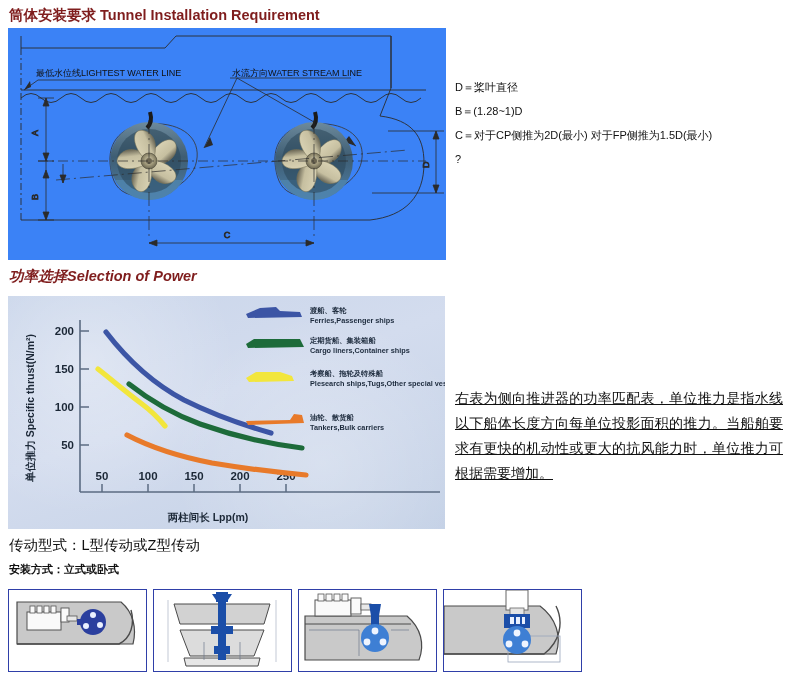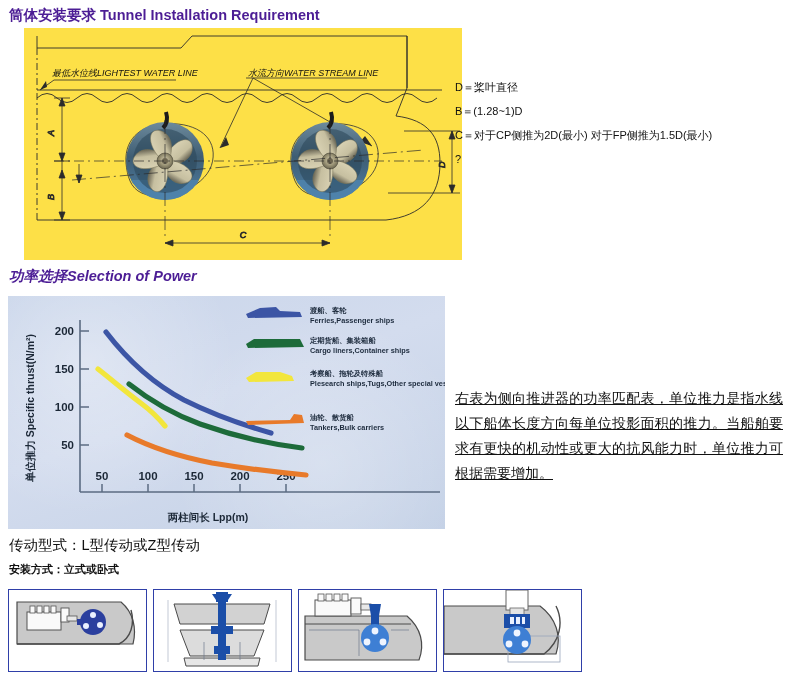--- a/index.html
+++ b/index.html
@@ -2,28 +2,28 @@
 <html><head>
 <meta charset="utf-8">
 <style>
   html,body{margin:0;padding:0;}
   body{
     width:790px;height:679px;position:relative;background:#ffffff;
     font-family:"Liberation Sans","DejaVu Sans",sans-serif;
     color:#111;overflow:hidden;
   }
   .sec-title{
-    font-size:14.5px;font-weight:bold;color:#4c1d95;letter-spacing:0px;
+    font-size:14.5px;font-weight:bold;color:#7f1d1d;letter-spacing:0px;
     white-space:nowrap;
   }
   #title-tunnel{position:absolute;left:9px;top:6px;}
   #title-power{position:absolute;left:9px;top:267px;font-style:italic;}
 
   
-  #tunnel-figure{position:absolute;left:24px;top:28px;width:438px;height:232px;background:#fde047;font-style:italic;}
+  #tunnel-figure{position:absolute;left:8px;top:28px;width:438px;height:232px;background:#3b82f6;}
   #tunnel-figure svg{display:block;}
   .dim-label{font-size:9px;fill:#111;font-family:"Liberation Sans",sans-serif;}
 
   
   #formula-block{
     position:absolute;left:455px;top:75px;width:330px;
     font-size:11px;line-height:24px;color:#111;
   }
   #formula-block .fline{white-space:normal;}
 

